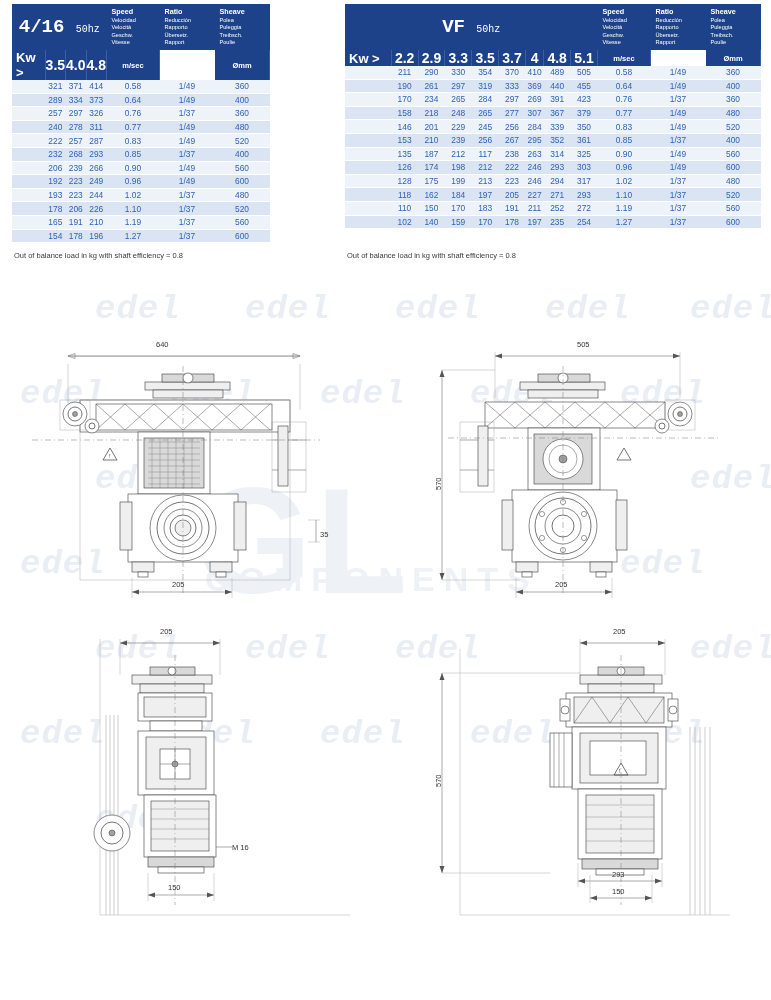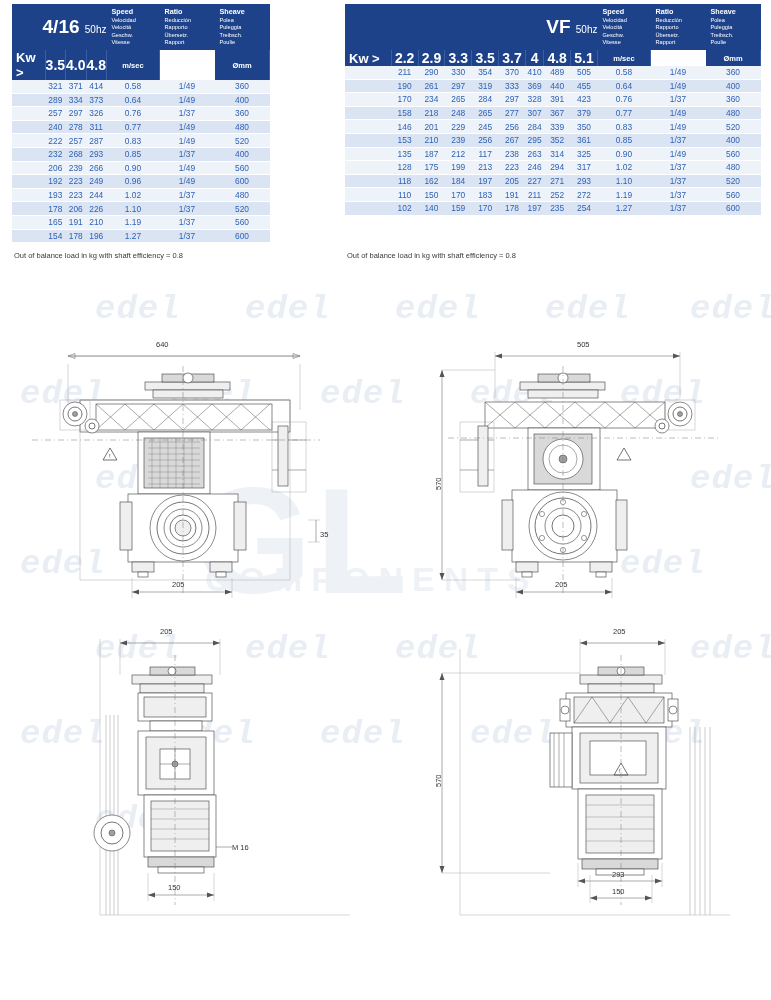--- a/index.html
+++ b/index.html
@@ -28,21 +28,21 @@
 
   
   .tbl-wrap{position:absolute;top:4px;}
   .tbl-left{left:12px;width:258px;}
   .tbl-right{left:345px;width:416px;}
 
   table.spec{border-collapse:collapse;width:100%;font-size:8.5px;}
   table.spec td,table.spec th{padding:0;margin:0;}
   .hdr-title{
     background:#1d4289;color:#fff;font-size:19px;font-weight:bold;
-    text-align:right;vertical-align:middle;font-family:Liberation Sans, sans-serif;
+    text-align:center;vertical-align:middle;font-family:Liberation Mono, monospace;
   }
   .hdr-title .hz{font-size:10px;font-weight:normal;}
   .hdr-col{
     background:#1d4289;color:#fff;font-size:5.6px;line-height:1.28;
     text-align:left;padding:3px 4px 3px 5px !important;vertical-align:top;
     font-family:"Liberation Sans",sans-serif;
   }
   .hdr-col b{font-size:7.2px;font-weight:bold;display:block;margin-bottom:1px;}
 
   .sub-row td{
@@ -352,21 +352,21 @@
         <td>1/49</td>
         <td>400</td>
       </tr>
       <tr class="data pln">
         <td></td>
         <td>170</td>
         <td>234</td>
         <td>265</td>
         <td>284</td>
         <td>297</td>
-        <td>328</td>
+        <td>269</td>
         <td>391</td>
         <td>423</td>
         <td>0.76</td>
         <td>1/37</td>
         <td>360</td>
       </tr>
       <tr class="data alt">
         <td></td>
         <td>158</td>
         <td>218</td>
@@ -414,20 +414,34 @@
         <td>187</td>
         <td>212</td>
         <td>117</td>
         <td>238</td>
         <td>263</td>
         <td>314</td>
         <td>325</td>
         <td>0.90</td>
         <td>1/49</td>
         <td>560</td>
+      </tr>
+      <tr class="data alt">
+        <td></td>
+        <td>126</td>
+        <td>174</td>
+        <td>198</td>
+        <td>212</td>
+        <td>222</td>
+        <td>246</td>
+        <td>293</td>
+        <td>303</td>
+        <td>0.96</td>
+        <td>1/49</td>
+        <td>600</td>
       </tr>
       <tr class="data pln">
         <td></td>
         <td>128</td>
         <td>175</td>
         <td>199</td>
         <td>213</td>
         <td>223</td>
         <td>246</td>
         <td>294</td>

